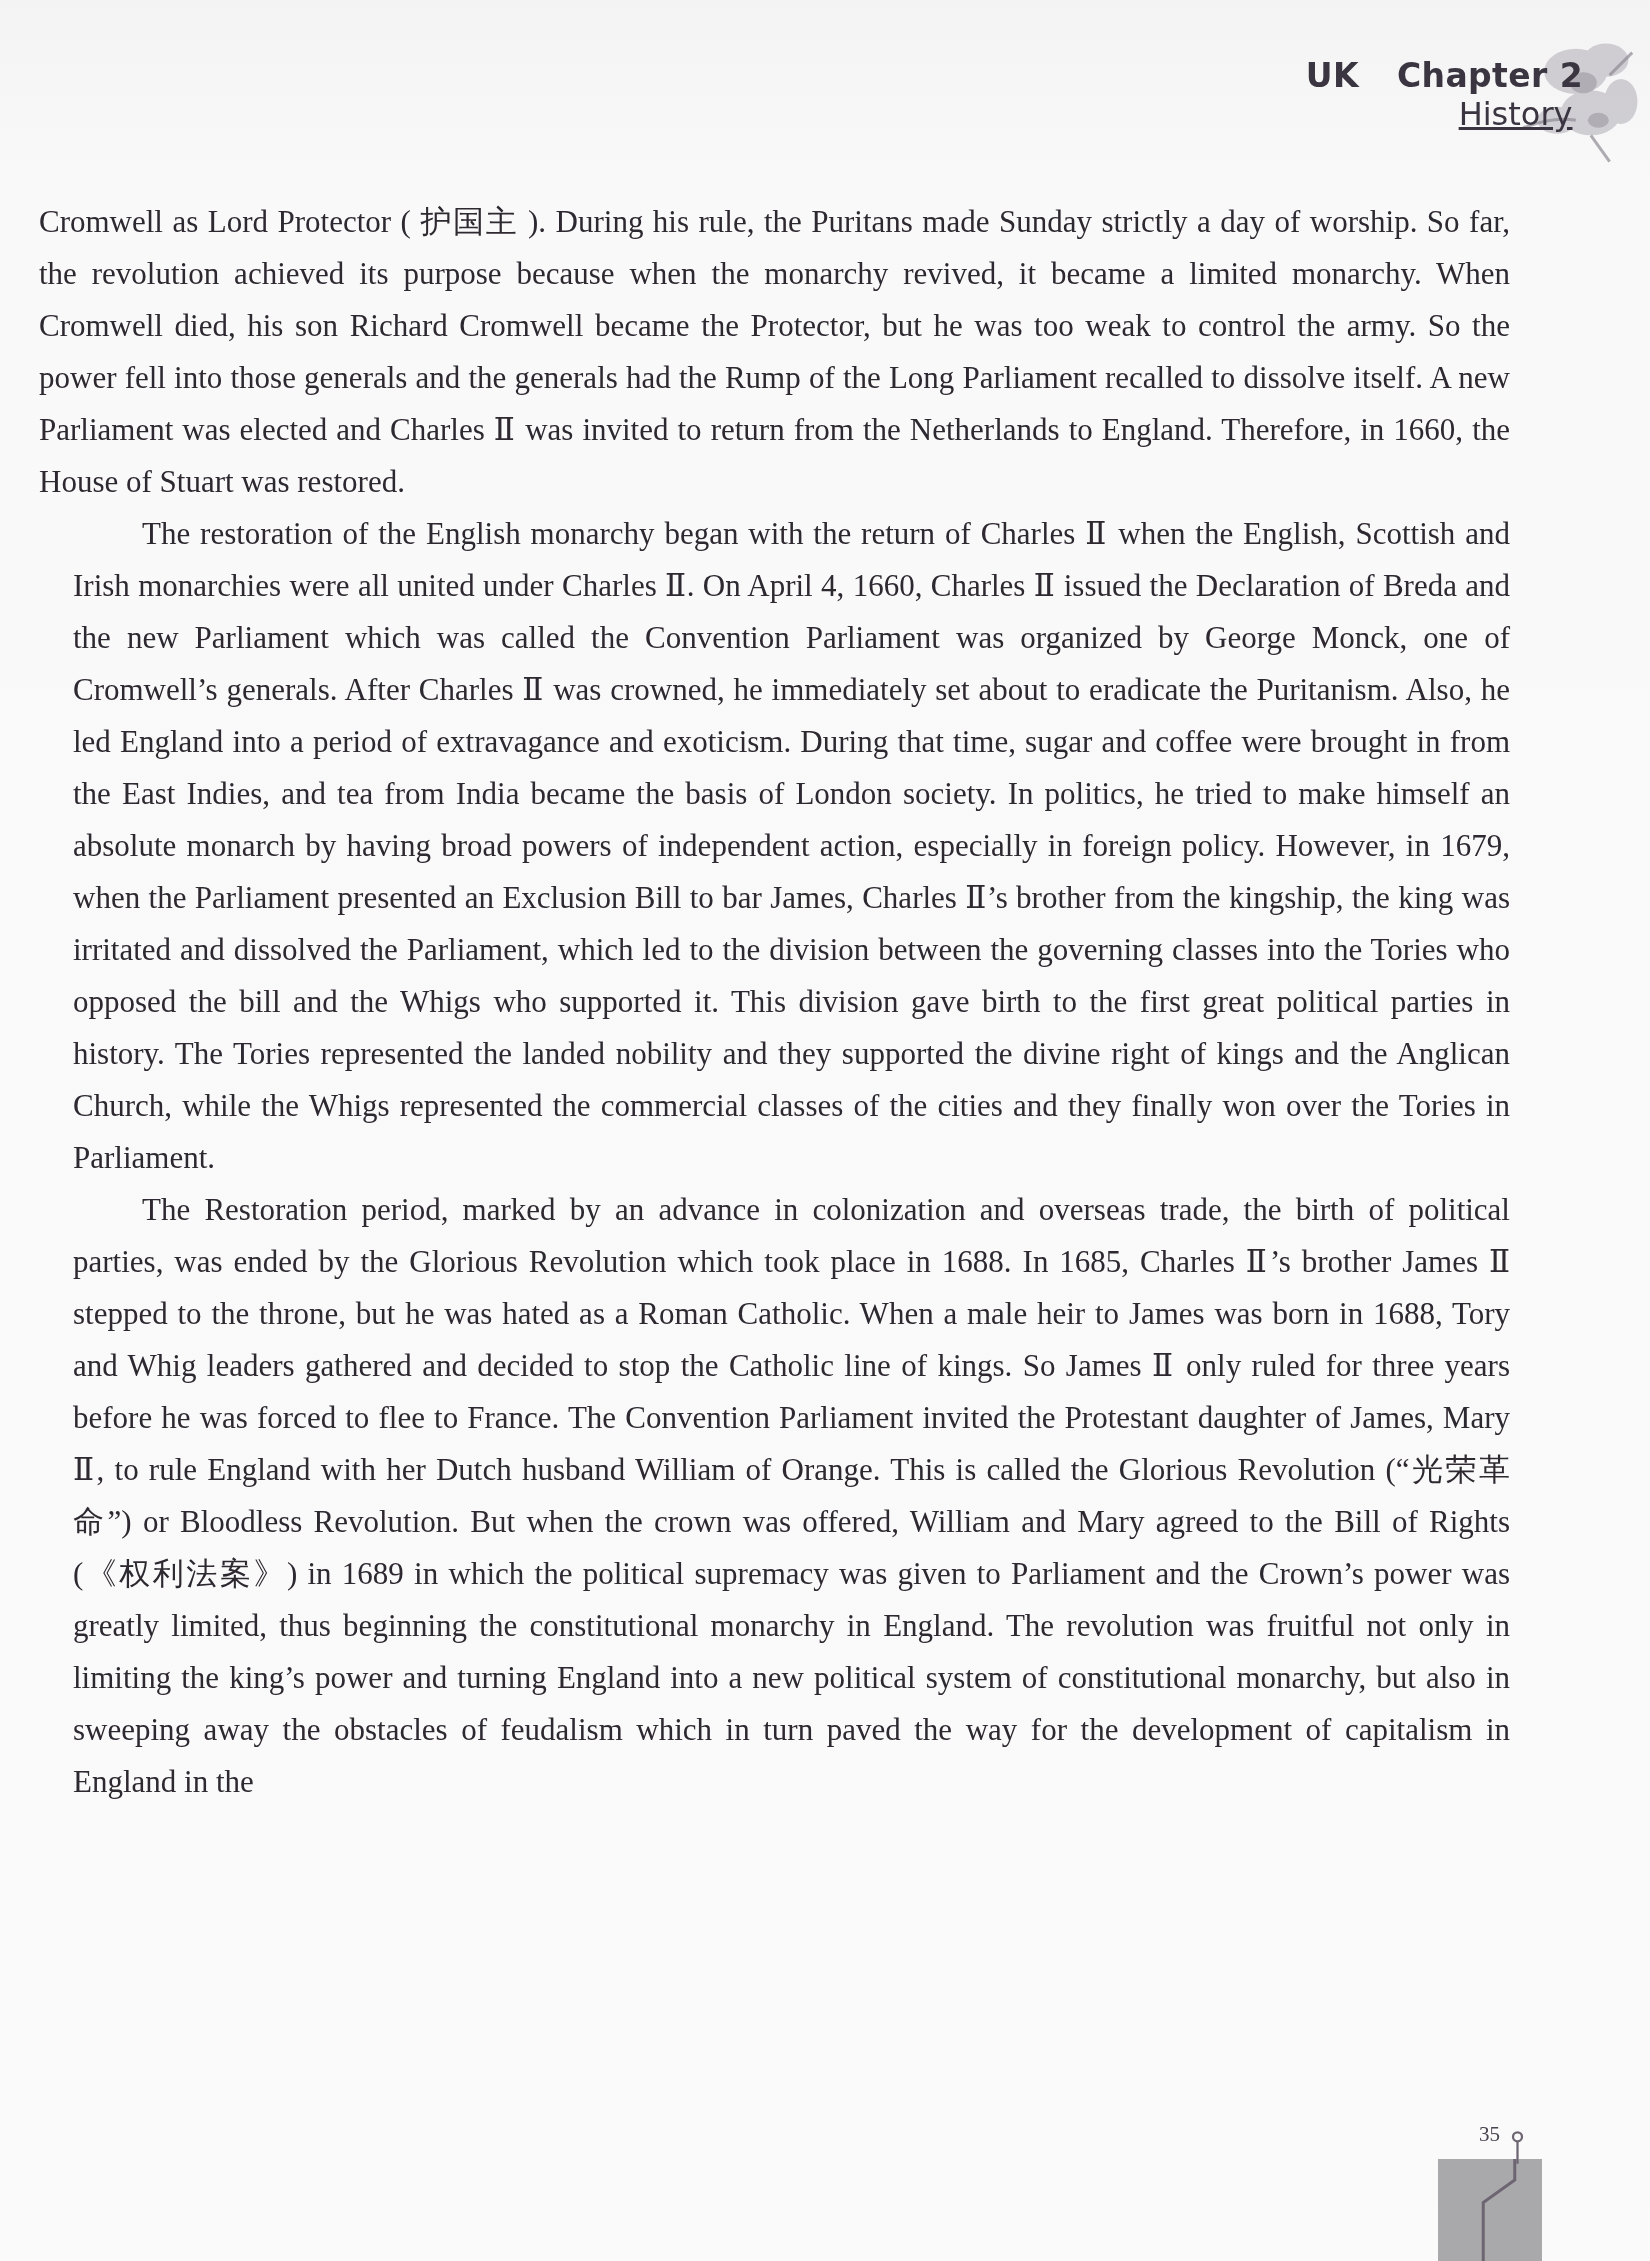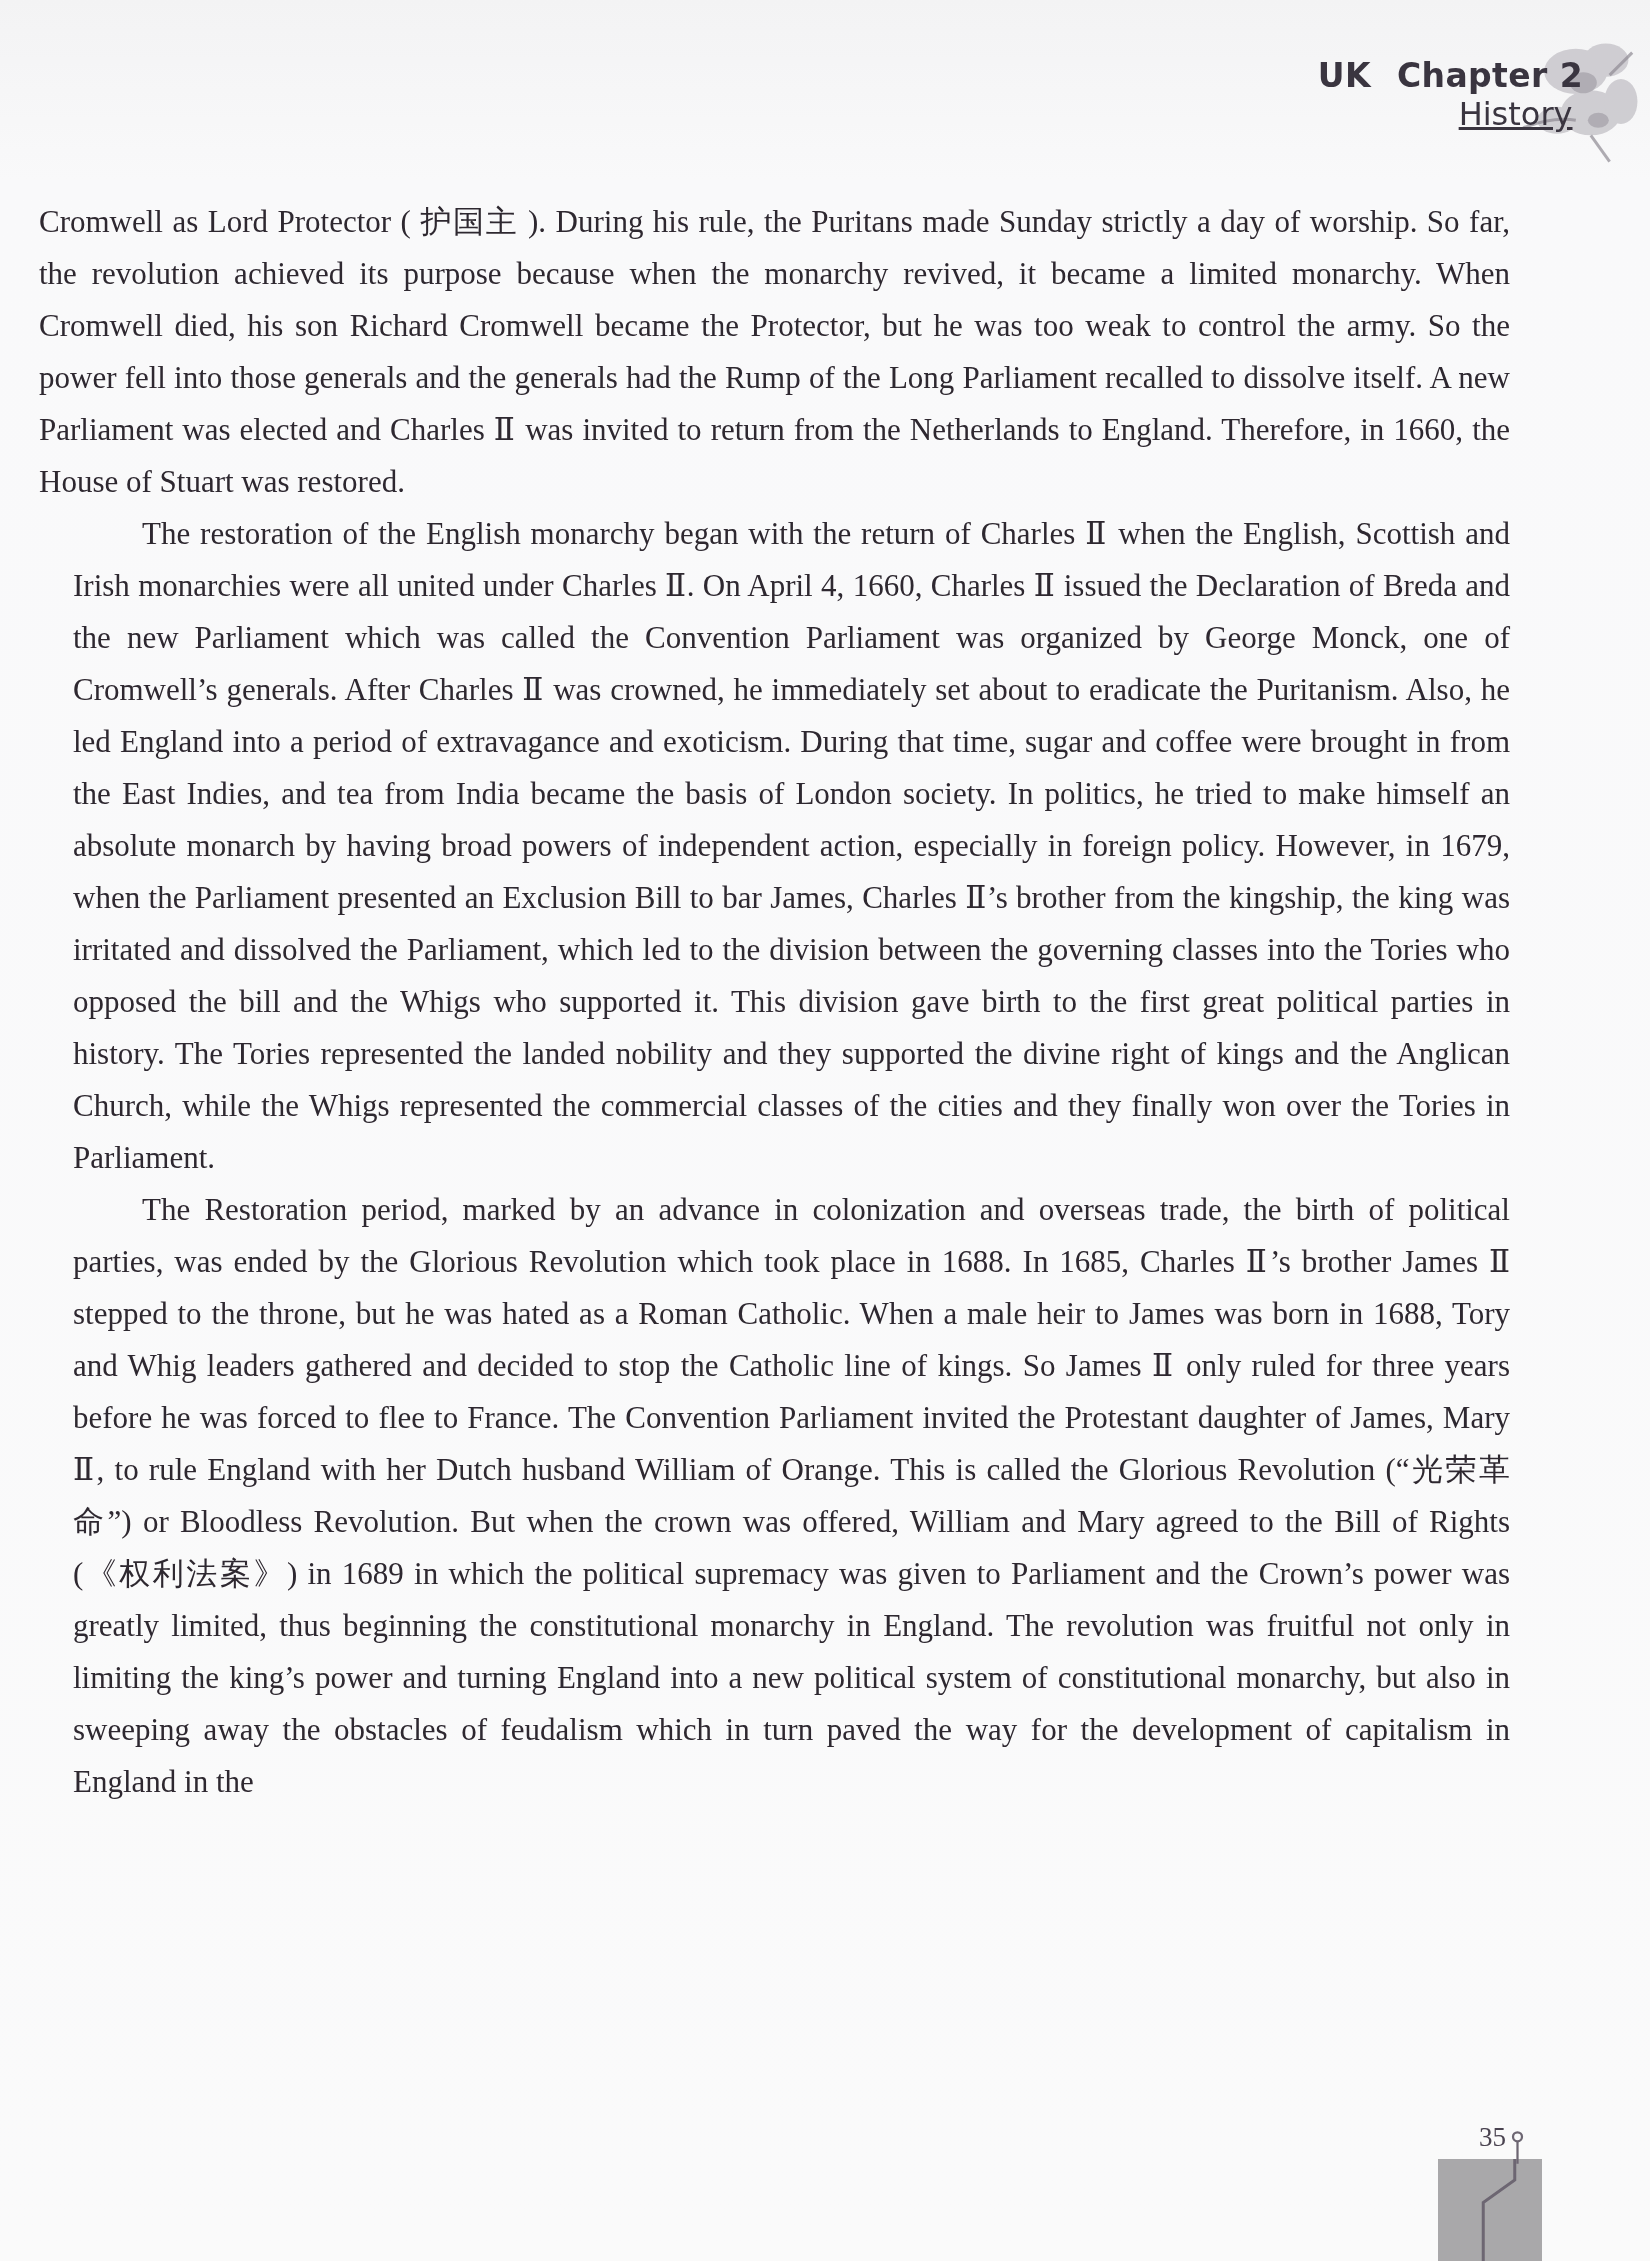--- a/index.html
+++ b/index.html
@@ -16,21 +16,21 @@
   .header {
     position: absolute; right: 68px; top: 53px;
     text-align: right;
     font-family: "DejaVu Sans", sans-serif;
     color: #3a3540;
     z-index: 2;
   }
   .header .top {
     font-weight: bold; font-size: 33px; letter-spacing: 0.4px; line-height: 45px;
   }
-  .header .top .uk { margin-right: 26px; }
+  .header .top .uk { margin-right: 38px; }
   .header .sub {
     font-size: 32px; line-height: 33px; margin-right: 10.5px; text-decoration: underline;
   }
   .flower {
     position: absolute; right: 0; top: 30px; width: 173px; height: 143px; z-index: 1;
   }
   .content {
     position: absolute; left: 39px; top: 196px; width: 1471px;
     font-family: "Liberation Serif", "DejaVu Serif", serif;
     font-size: 31px;
@@ -39,21 +39,21 @@
   }
   .content p { margin: 0; }
   .content p.indent { text-indent: 69px; margin-left: 34px; }
   .section-title {
     font-family: "Liberation Serif", "DejaVu Serif", serif;
     font-weight: bold; font-size: 36px;
     margin: 18px 0 7.5px 0; line-height: 53px;
   }
   .page-number {
     position: absolute; left: 1479px; top: 2122px;
-    font-family: "Liberation Serif", serif; font-size: 27px; color: #4a4350;
+    font-family: "Liberation Serif", serif; font-size: 21px; color: #4a4350;
   }
   .corner-tab {
     position: absolute; left: 1438px; top: 2159px; width: 104px; height: 102px;
     background: #a9a8aa;
   }
 </style>
 </head>
 <body>
 
 <div class="page">

